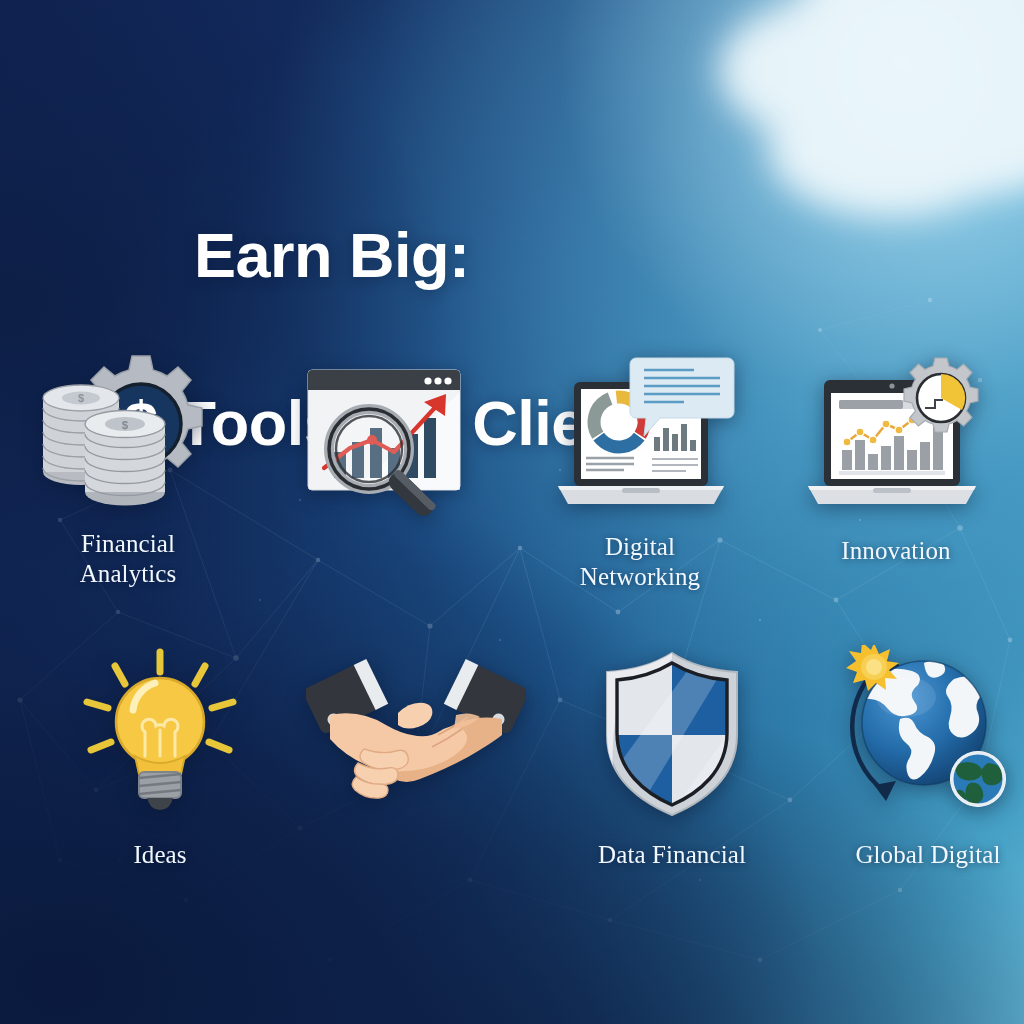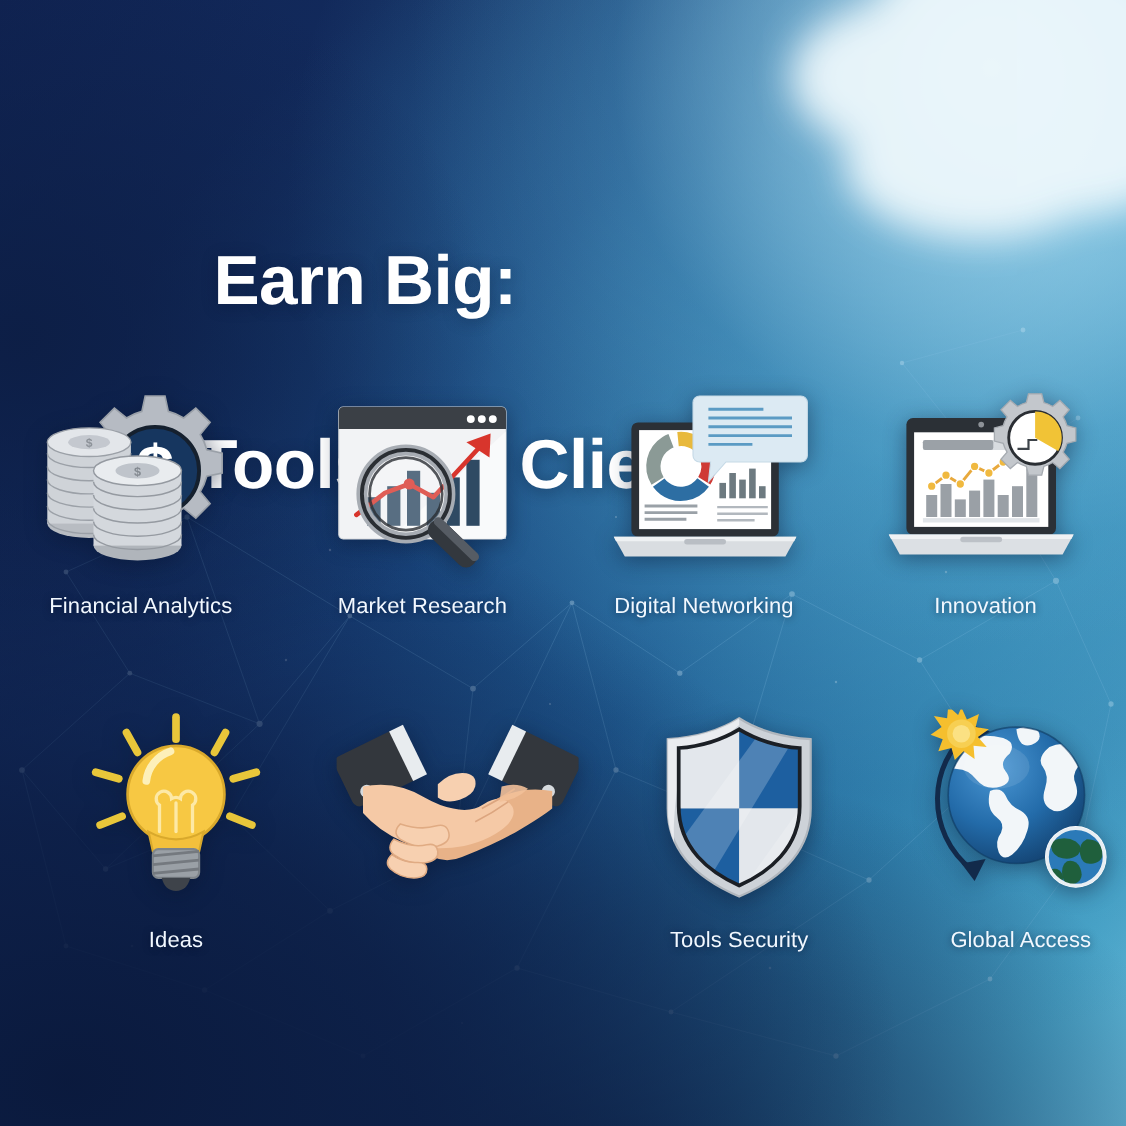--- a/index.html
+++ b/index.html
@@ -42,24 +42,25 @@
   .row1{height:236px;}
   .row2{margin-top:50px;height:250px;padding-left:32px;}
   .cell{
     flex:1 1 0;display:flex;flex-direction:column;
     align-items:center;justify-content:flex-start;
     position:relative;
   }
   .iconbox{height:172px;display:flex;align-items:center;justify-content:center;}
   .iconbox svg{display:block;filter:drop-shadow(0 4px 10px rgba(5,18,45,0.45));}
   .label{
-    margin-top:12px;color:#f2f8ff;font-size:20px;line-height:30px;
-    text-align:right;font-weight:400;letter-spacing:.1px;
+    margin-top:12px;color:#f2f8ff;font-size:25px;line-height:30px;
+    text-align:center;font-weight:400;letter-spacing:.1px;
     text-shadow:0 1px 7px rgba(6,18,44,0.55);
     max-width:185px;
+    font-family:Liberation Serif, serif;
   }
   .row2 .iconbox{height:190px;}
 </style>
 </head>
 <body>
 
 <div class="canvas">
 
   <svg class="mesh" viewBox="0 0 1024 1024" preserveAspectRatio="none">
     <g stroke="#8cc3e6" stroke-width="0.8" fill="none" opacity="0.55">
@@ -242,21 +243,20 @@
               <circle cx="75" cy="93" r="40" fill="none" stroke="#a7acb3" stroke-width="10"></circle>
               <circle cx="75" cy="93" r="40" fill="none" stroke="#2a2e33" stroke-width="3.5"></circle>
               <circle cx="75" cy="93" r="33" fill="none" stroke="#2a2e33" stroke-width="2.5" opacity="0.8"></circle>
               <g transform="rotate(44 103 121)">
                 <rect x="98" y="114" width="54" height="19" rx="9" fill="#33383e"></rect>
                 <rect x="98" y="114" width="54" height="8" rx="4" fill="#565c64"></rect>
               </g>
             </g>
           </svg>
         </div>
-        <div class="label">Market Research</div>
       </div>
 
       <div class="cell">
         <div class="iconbox">
           <svg width="200" height="168" viewBox="0 0 200 168">
 
             <rect x="34" y="30" width="134" height="104" rx="6" fill="#2b3036"></rect>
             <rect x="41" y="37" width="120" height="90" fill="#ffffff"></rect>
             <path d="M18 134 h166 l-10 18 h-146 z" fill="#d9dde1"></path>
             <path d="M18 134 h166 l-2 4 h-162 z" fill="#eef1f3"></path>
@@ -453,21 +453,21 @@
               <rect x="75" y="16" width="55" height="72" fill="#1d5fa0"></rect>
               <rect x="20" y="88" width="55" height="80" fill="#1d5fa0"></rect>
               <rect x="75" y="88" width="55" height="80" fill="#e3e7ec"></rect>
 
               <path d="M20 120 L96 16 L130 16 L44 158 Z" fill="#ffffff" opacity="0.22"></path>
               <path d="M80 158 L130 88 L130 120 L104 158 Z" fill="#ffffff" opacity="0.18"></path>
             </g>
             <path d="M75 16 C55 28 34 32 20 33 L20 86 C20 124 48 146 75 158 C102 146 130 124 130 86 L130 33 C116 32 95 28 75 16 Z" fill="none" stroke="#1b1f25" stroke-width="3.4"></path>
           </svg>
         </div>
-        <div class="label">Tools Security</div>
+        <div class="label">Data Financial</div>
       </div>
 
       <div class="cell">
         <div class="iconbox">
           <svg width="180" height="176" viewBox="0 0 180 176">
             <defs>
               <clipPath id="globeClip">
                   <circle cx="86" cy="78" r="62"></circle>
                 </clipPath>
               <radialGradient id="oceanG" cx="36%" cy="30%" r="78%">
@@ -514,17 +514,17 @@
             <circle cx="140" cy="134" r="26" fill="#2b7ab8"></circle>
             <g clip-path="url(#miniClip)" fill="#1f5f3c">
               <path d="M118 120 q12 -6 22 0 q8 6 2 12 q-8 6 -18 2 q-8 -4 -6 -14 z"></path>
               <path d="M132 138 q8 -2 12 6 q4 10 -4 14 q-10 4 -12 -6 q-2 -10 4 -14 z"></path>
               <path d="M150 118 q12 0 14 10 q2 10 -8 12 q-10 2 -12 -8 q-2 -10 6 -14 z"></path>
               <path d="M116 146 q8 -4 12 4 q2 8 -6 10 q-10 2 -6 -14 z"></path>
             </g>
             <circle cx="140" cy="134" r="26" fill="none" stroke="#e8eef3" stroke-width="3"></circle>
           </svg>
         </div>
-        <div class="label">Global Access</div>
+        <div class="label">Global Digital</div>
       </div>
     </div>
   </div>
 </div>
 
 </body></html>

